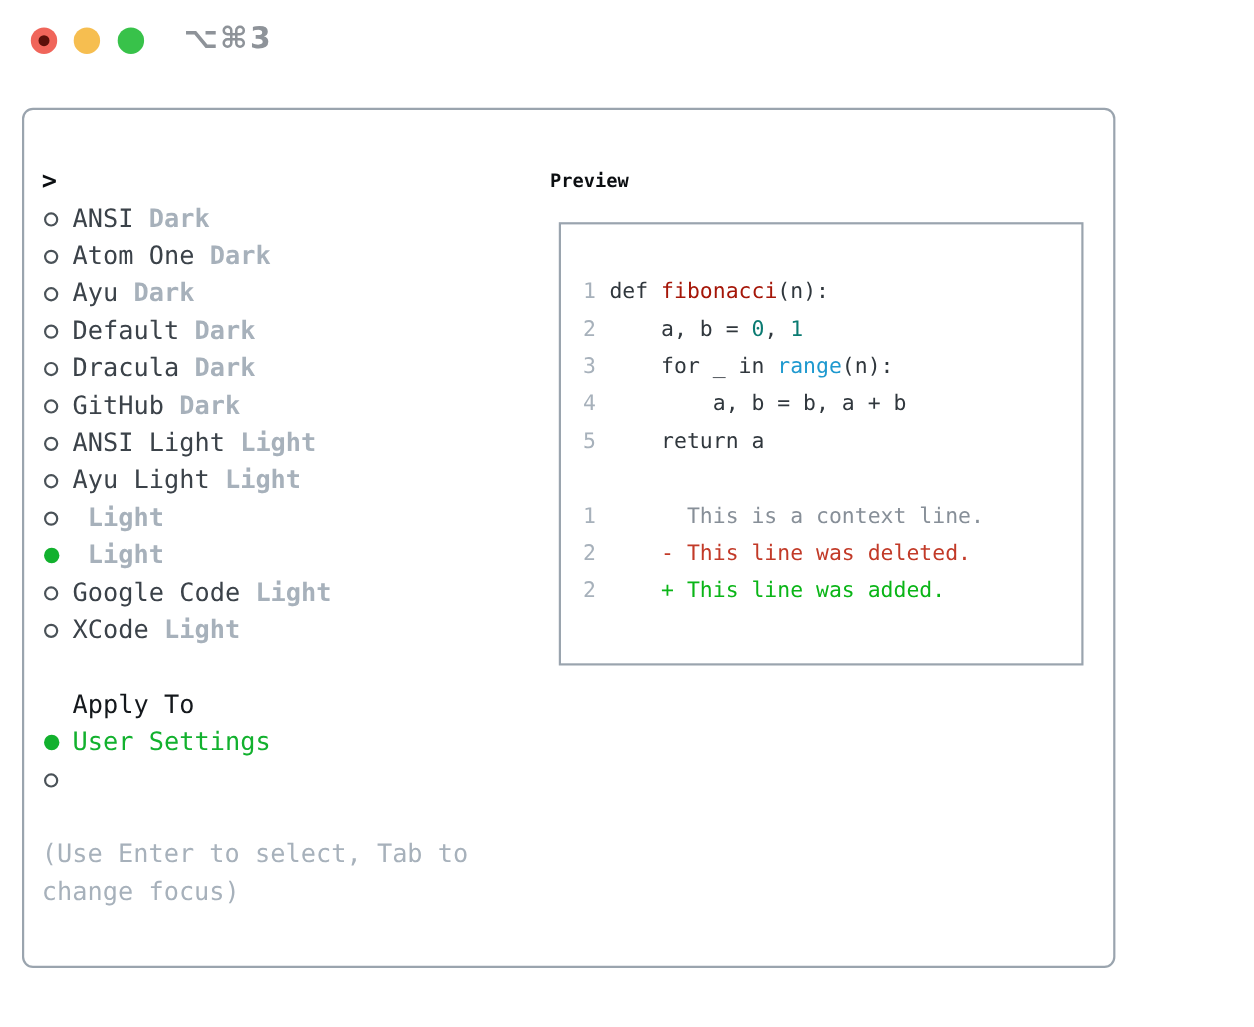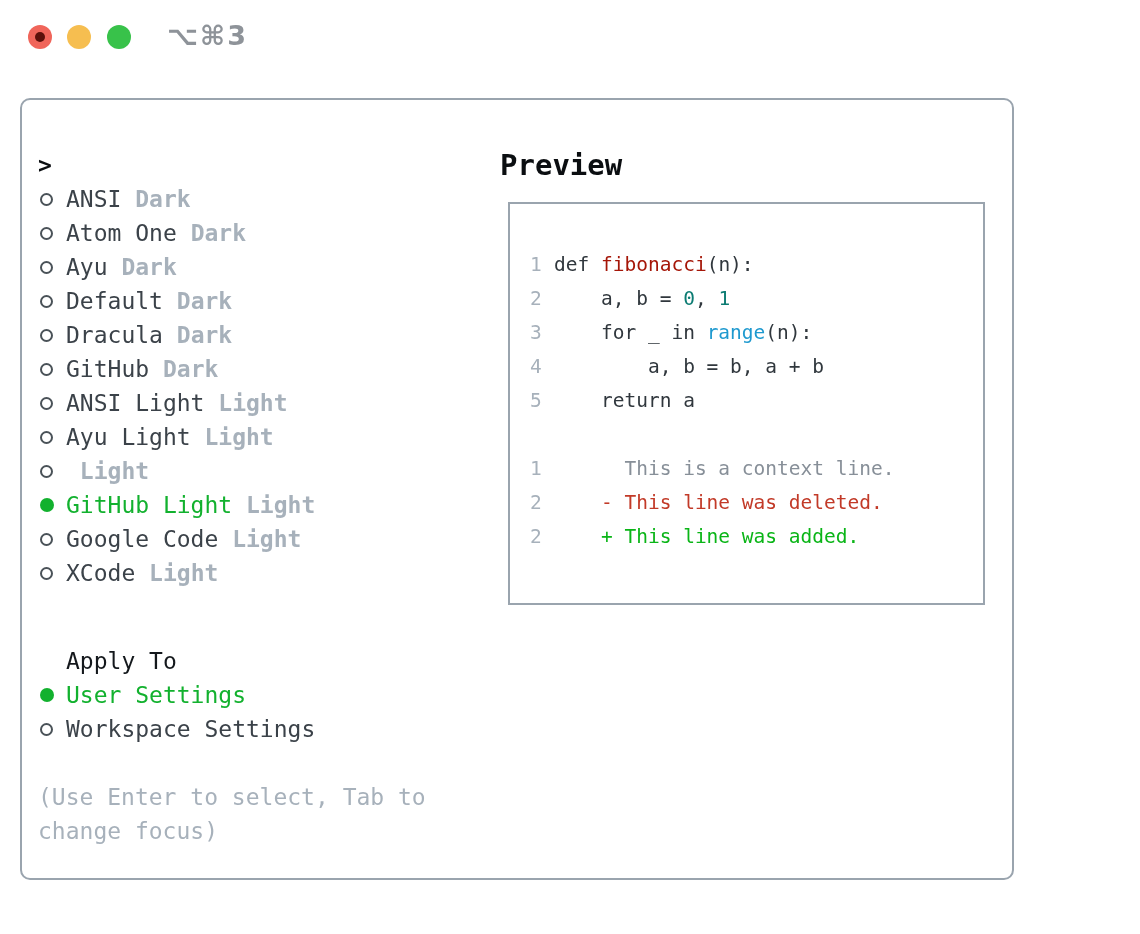--- a/index.html
+++ b/index.html
@@ -51,30 +51,30 @@
   .hdr-label { font-weight: bold; color: #0b0e11; }
   .circle {
     width: 13px; height: 13px; margin-left: 2px;
     border: 2px solid #4a5258; border-radius: 50%;
   }
   .circle.on { width: 14px; height: 14px; border: none; background: var(--select-green, #12b12e); margin-left: 2px; }
   .item-label { white-space: pre; }
   .item.selected .item-label { color: var(--select-green, #12b12e); }
   .variant { color: var(--muted-gray, #a7b1bb); margin-left: 1ch; white-space: pre; font-weight: bold; }
   .spacer { height: 34px; }
-  .apply-header { padding-left: 28px; color: #14181c; margin-top: 20px; }
+  .apply-header { padding-left: 28px; color: #14181c; }
   .hint {
     margin-top: 34px; width: 426px;
     color: var(--muted-gray, #a7b1bb);
   }
 
   
   .preview-title {
     position: absolute; left: 478px; top: 48px;
-    font-size: 29px; line-height: 34px; font-weight: bold; color: #0b0e11;
+    font-size: 17px; line-height: 34px; font-weight: bold; color: #0b0e11;
   }
   .preview-box {
     position: absolute; left: 486px; top: 102px;
     width: 477px; height: 403px;
     border: 2px solid var(--border-gray, #9aa4ae);
     background: #ffffff;
   }
   .code {
     position: absolute; left: 20px; top: 44px;
     font-size: 19.5px; line-height: 34px;
@@ -169,21 +169,20 @@
         <div class="row item">
           <span class="marker">
             <span class="circle"></span>
           </span>
           <span class="variant">Light</span>
         </div>
         <div class="row item selected">
           <span class="marker">
             <span class="circle on"></span>
           </span>
-          <span class="item-label">GitHub Light</span>
           <span class="variant">Light</span>
         </div>
         <div class="row item">
           <span class="marker">
             <span class="circle"></span>
           </span>
           <span class="item-label">Google Code</span>
           <span class="variant">Light</span>
         </div>
         <div class="row item">
@@ -203,21 +202,20 @@
         <div class="row item selected">
           <span class="marker">
             <span class="circle on"></span>
           </span>
           <span class="item-label">User Settings</span>
         </div>
         <div class="row item">
           <span class="marker">
             <span class="circle"></span>
           </span>
-          <span class="item-label">Workspace Settings</span>
         </div>
       </div>
 
     <div class="hint">(Use Enter to select, Tab to change focus)</div>
   </div>
 
   <div class="preview-title">Preview</div>
 
   <div class="preview-box">
     <div class="code" id="code-lines"><div class="cl"><span class="ln">1</span><span class="ct"><span class="tok-fg">def </span><span class="tok-func">fibonacci</span><span class="tok-fg">(n):</span></span></div><div class="cl"><span class="ln">2</span><span class="ct"><span class="tok-fg">    a, b = </span><span class="tok-num">0</span><span class="tok-fg">, </span><span class="tok-num">1</span></span></div><div class="cl"><span class="ln">3</span><span class="ct"><span class="tok-fg">    for _ in </span><span class="tok-builtin">range</span><span class="tok-fg">(n):</span></span></div><div class="cl"><span class="ln">4</span><span class="ct"><span class="tok-fg">        a, b = b, a + b</span></span></div><div class="cl"><span class="ln">5</span><span class="ct"><span class="tok-fg">    return a</span></span></div><div class="cl"><span class="ln"></span><span class="ct"></span></div><div class="cl"><span class="ln">1</span><span class="ct"><span class="tok-ctx">      This is a context line.</span></span></div><div class="cl"><span class="ln">2</span><span class="ct"><span class="tok-del">    - This line was deleted.</span></span></div><div class="cl"><span class="ln">2</span><span class="ct"><span class="tok-add">    + This line was added.</span></span></div></div>

